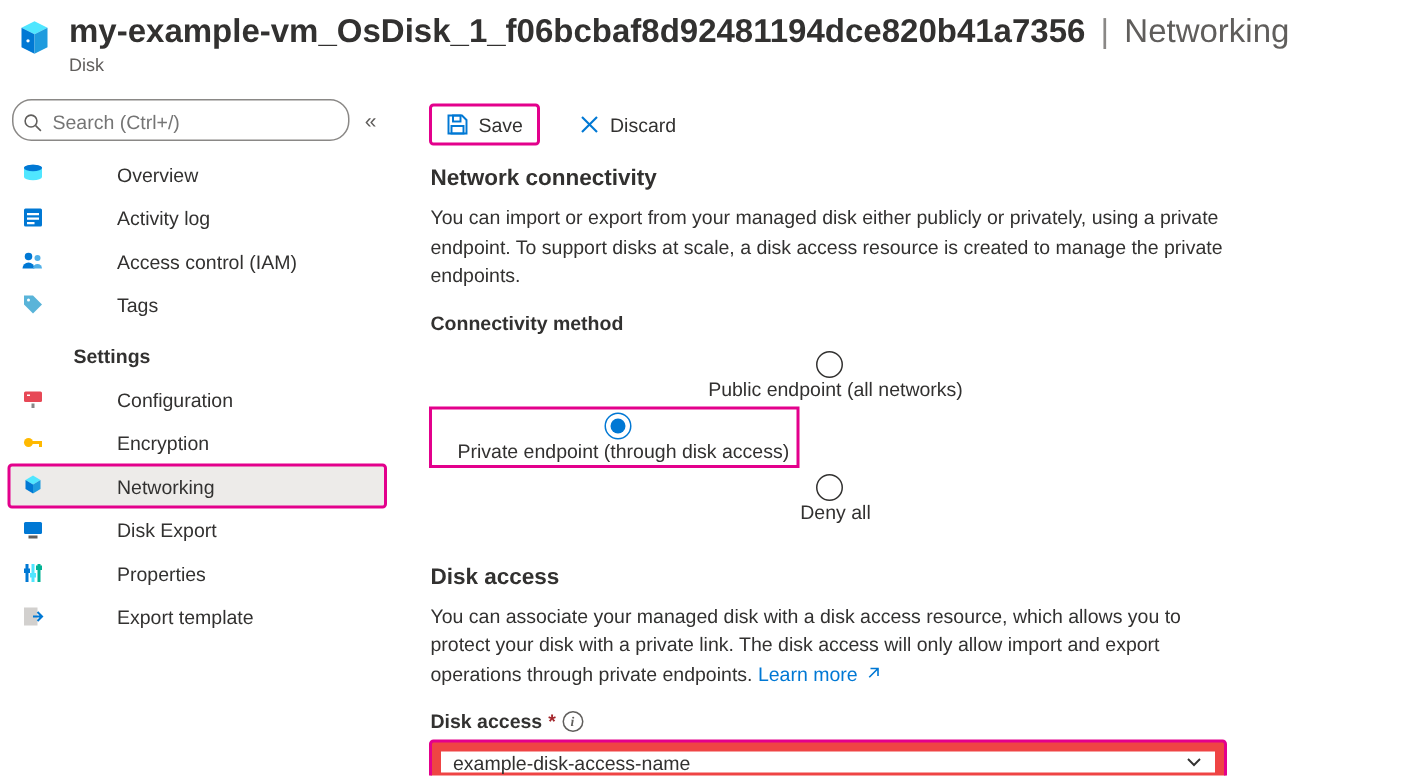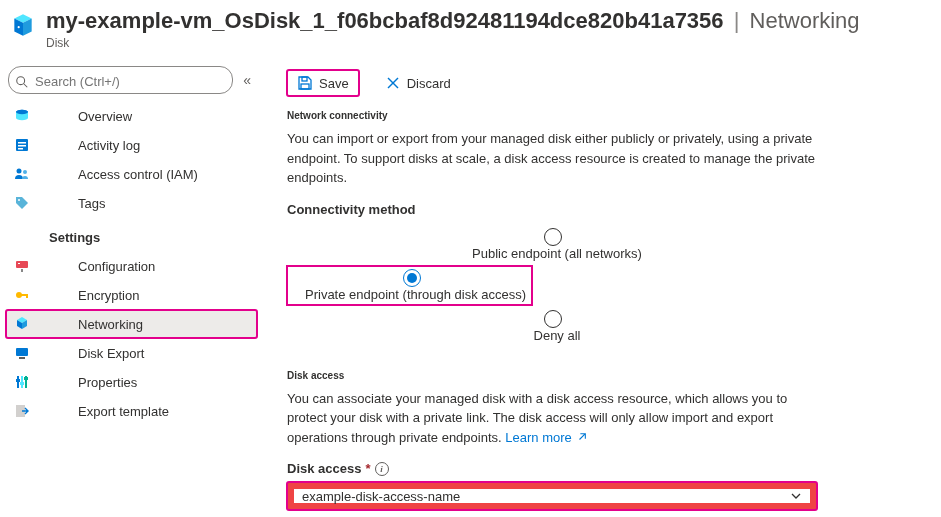--- a/index.html
+++ b/index.html
@@ -32,21 +32,21 @@
 
 .highlight-red { outline: 2px solid #e3008c; outline-offset: -1px; }
 
 .main { flex: 1; padding: 0 0 0 24px; }
 .toolbar { display: flex; align-items: center; padding: 8px 0 14px 0; gap: 16px; }
 .tb-btn { display: inline-flex; align-items: center; padding: 5px 10px; cursor: pointer; border-radius: 2px; gap: 6px; }
 .tb-btn svg { width: 16px; height: 16px; }
 .tb-btn span { font-size: 13px; }
 
 .content { max-width: 560px; padding-right: 20px; }
-.section-title { font-size: 10px; font-weight: 600; margin-bottom: 8px; }
+.section-title { font-size: 15px; font-weight: 600; margin-bottom: 8px; }
 .section-desc { font-size: 13px; color: #323130; line-height: 1.5; margin-bottom: 14px; }
 .section-desc a { color: #0078d4; text-decoration: none; }
 
 .field-label { font-size: 13px; font-weight: 600; margin-bottom: 6px; display: flex; align-items: center; gap: 4px; }
 .req-star { color: #a4262c; }
 .info-icon { display: inline-flex; width: 14px; height: 14px; border: 1px solid #605e5c; border-radius: 50%; align-items: center; justify-content: center; font-size: 9px; color: #605e5c; font-style: italic; font-family: serif; }
 
 .radio-group { margin-bottom: 22px; }
 .radio-item { display: flex; align-items: center; padding: 5px 2px; cursor: pointer; flex-direction: column; }
 .radio-circle { width: 18px; height: 18px; border: 1px solid #323130; border-radius: 50%; margin-right: 8px; display: flex; align-items: center; justify-content: center; flex-shrink: 0; }

